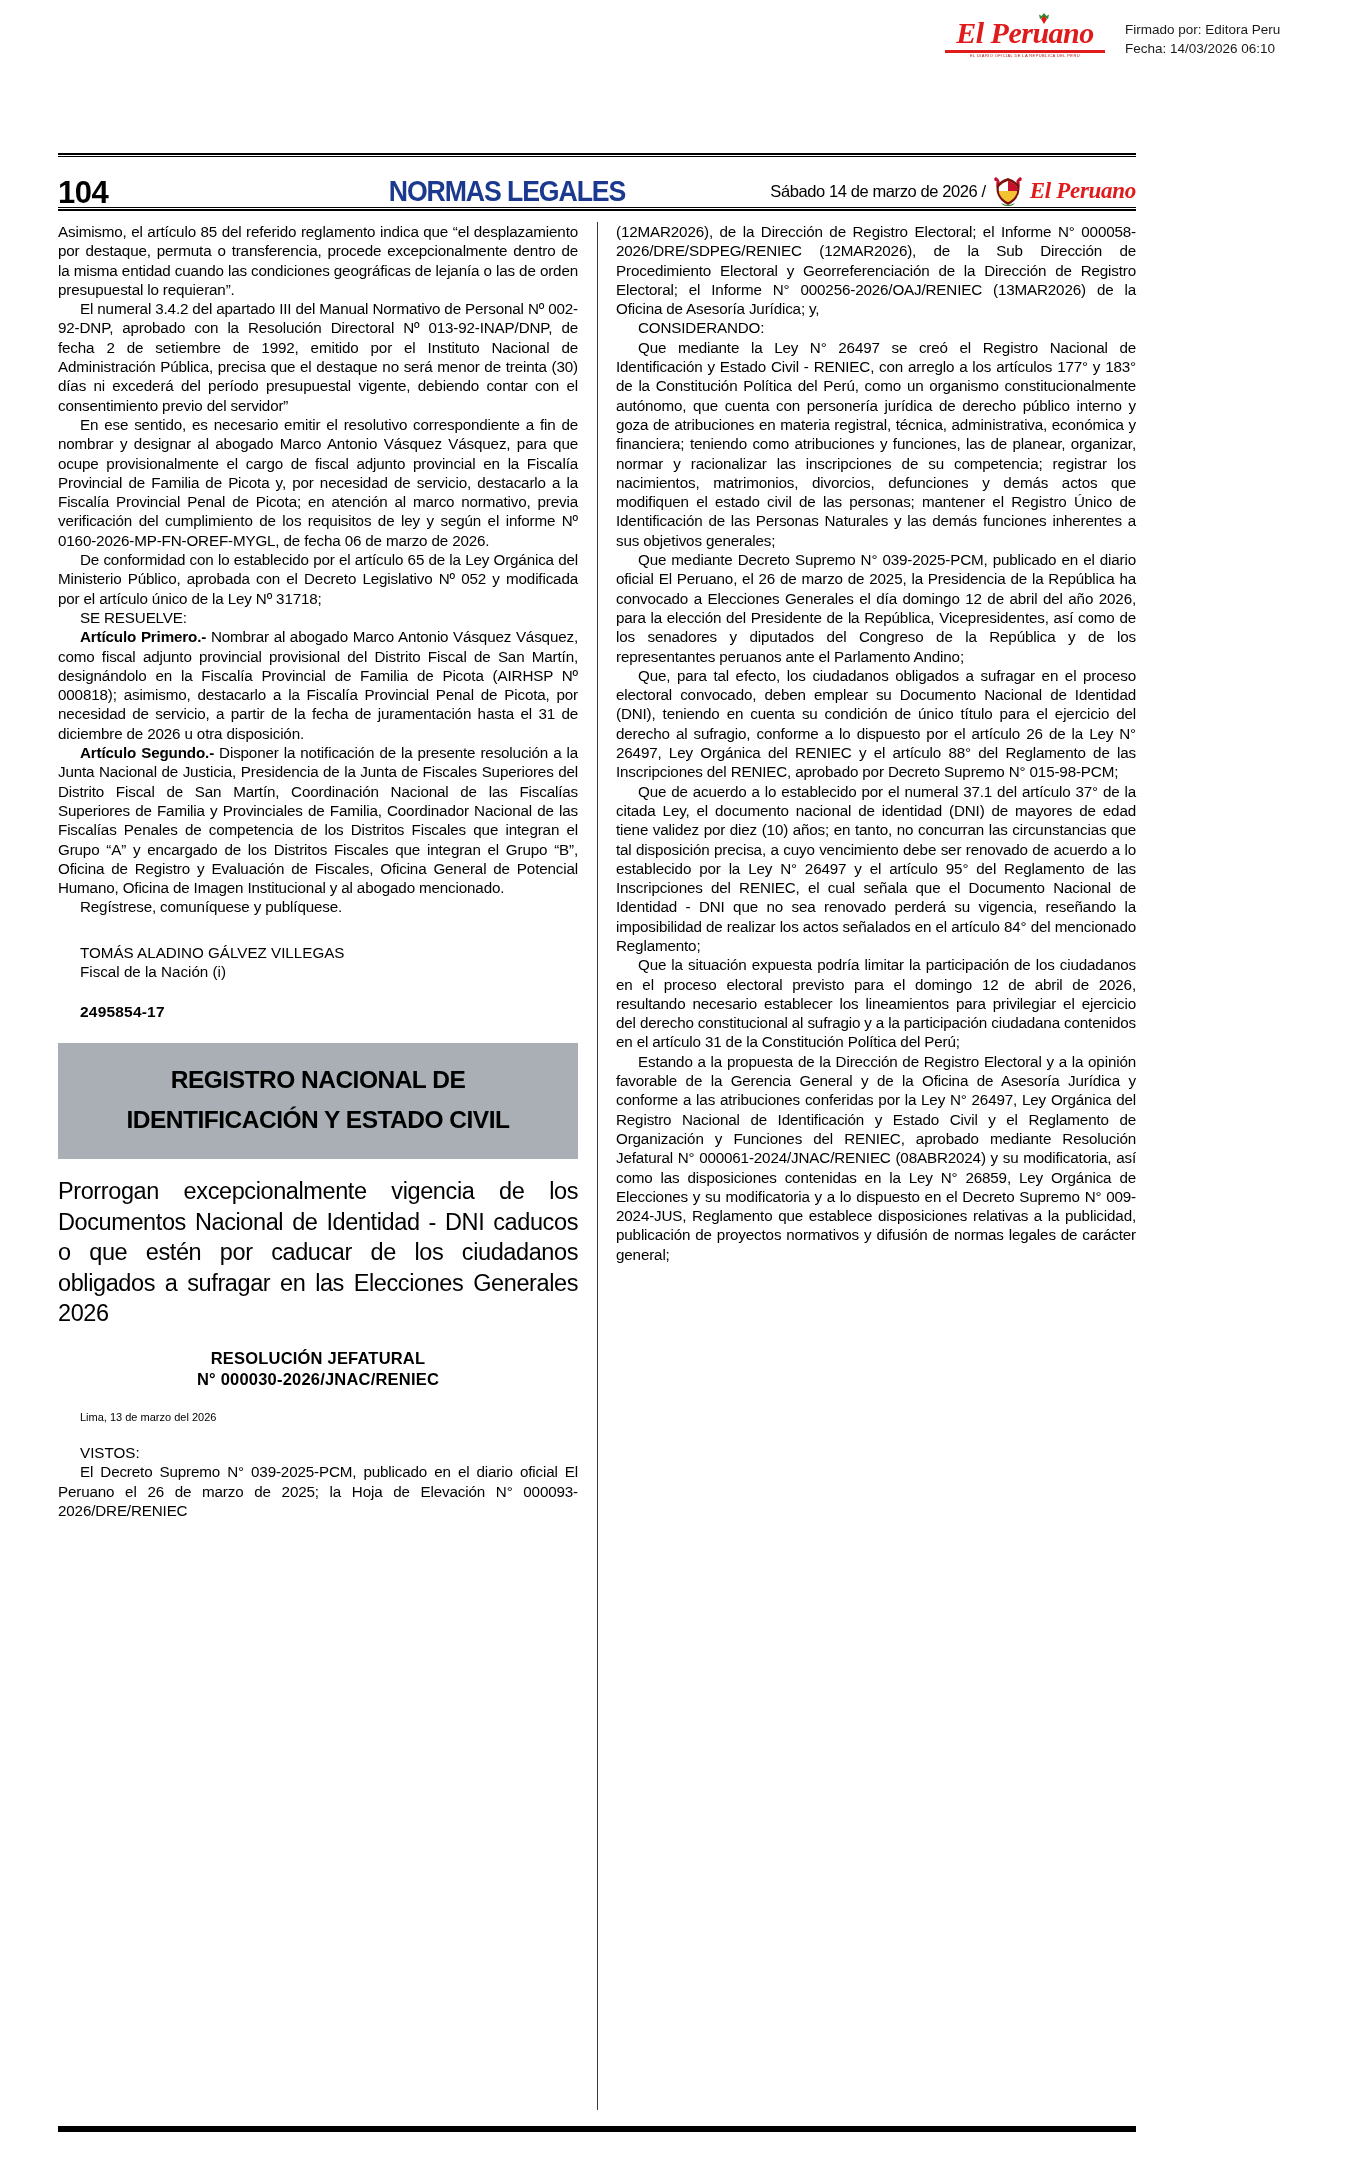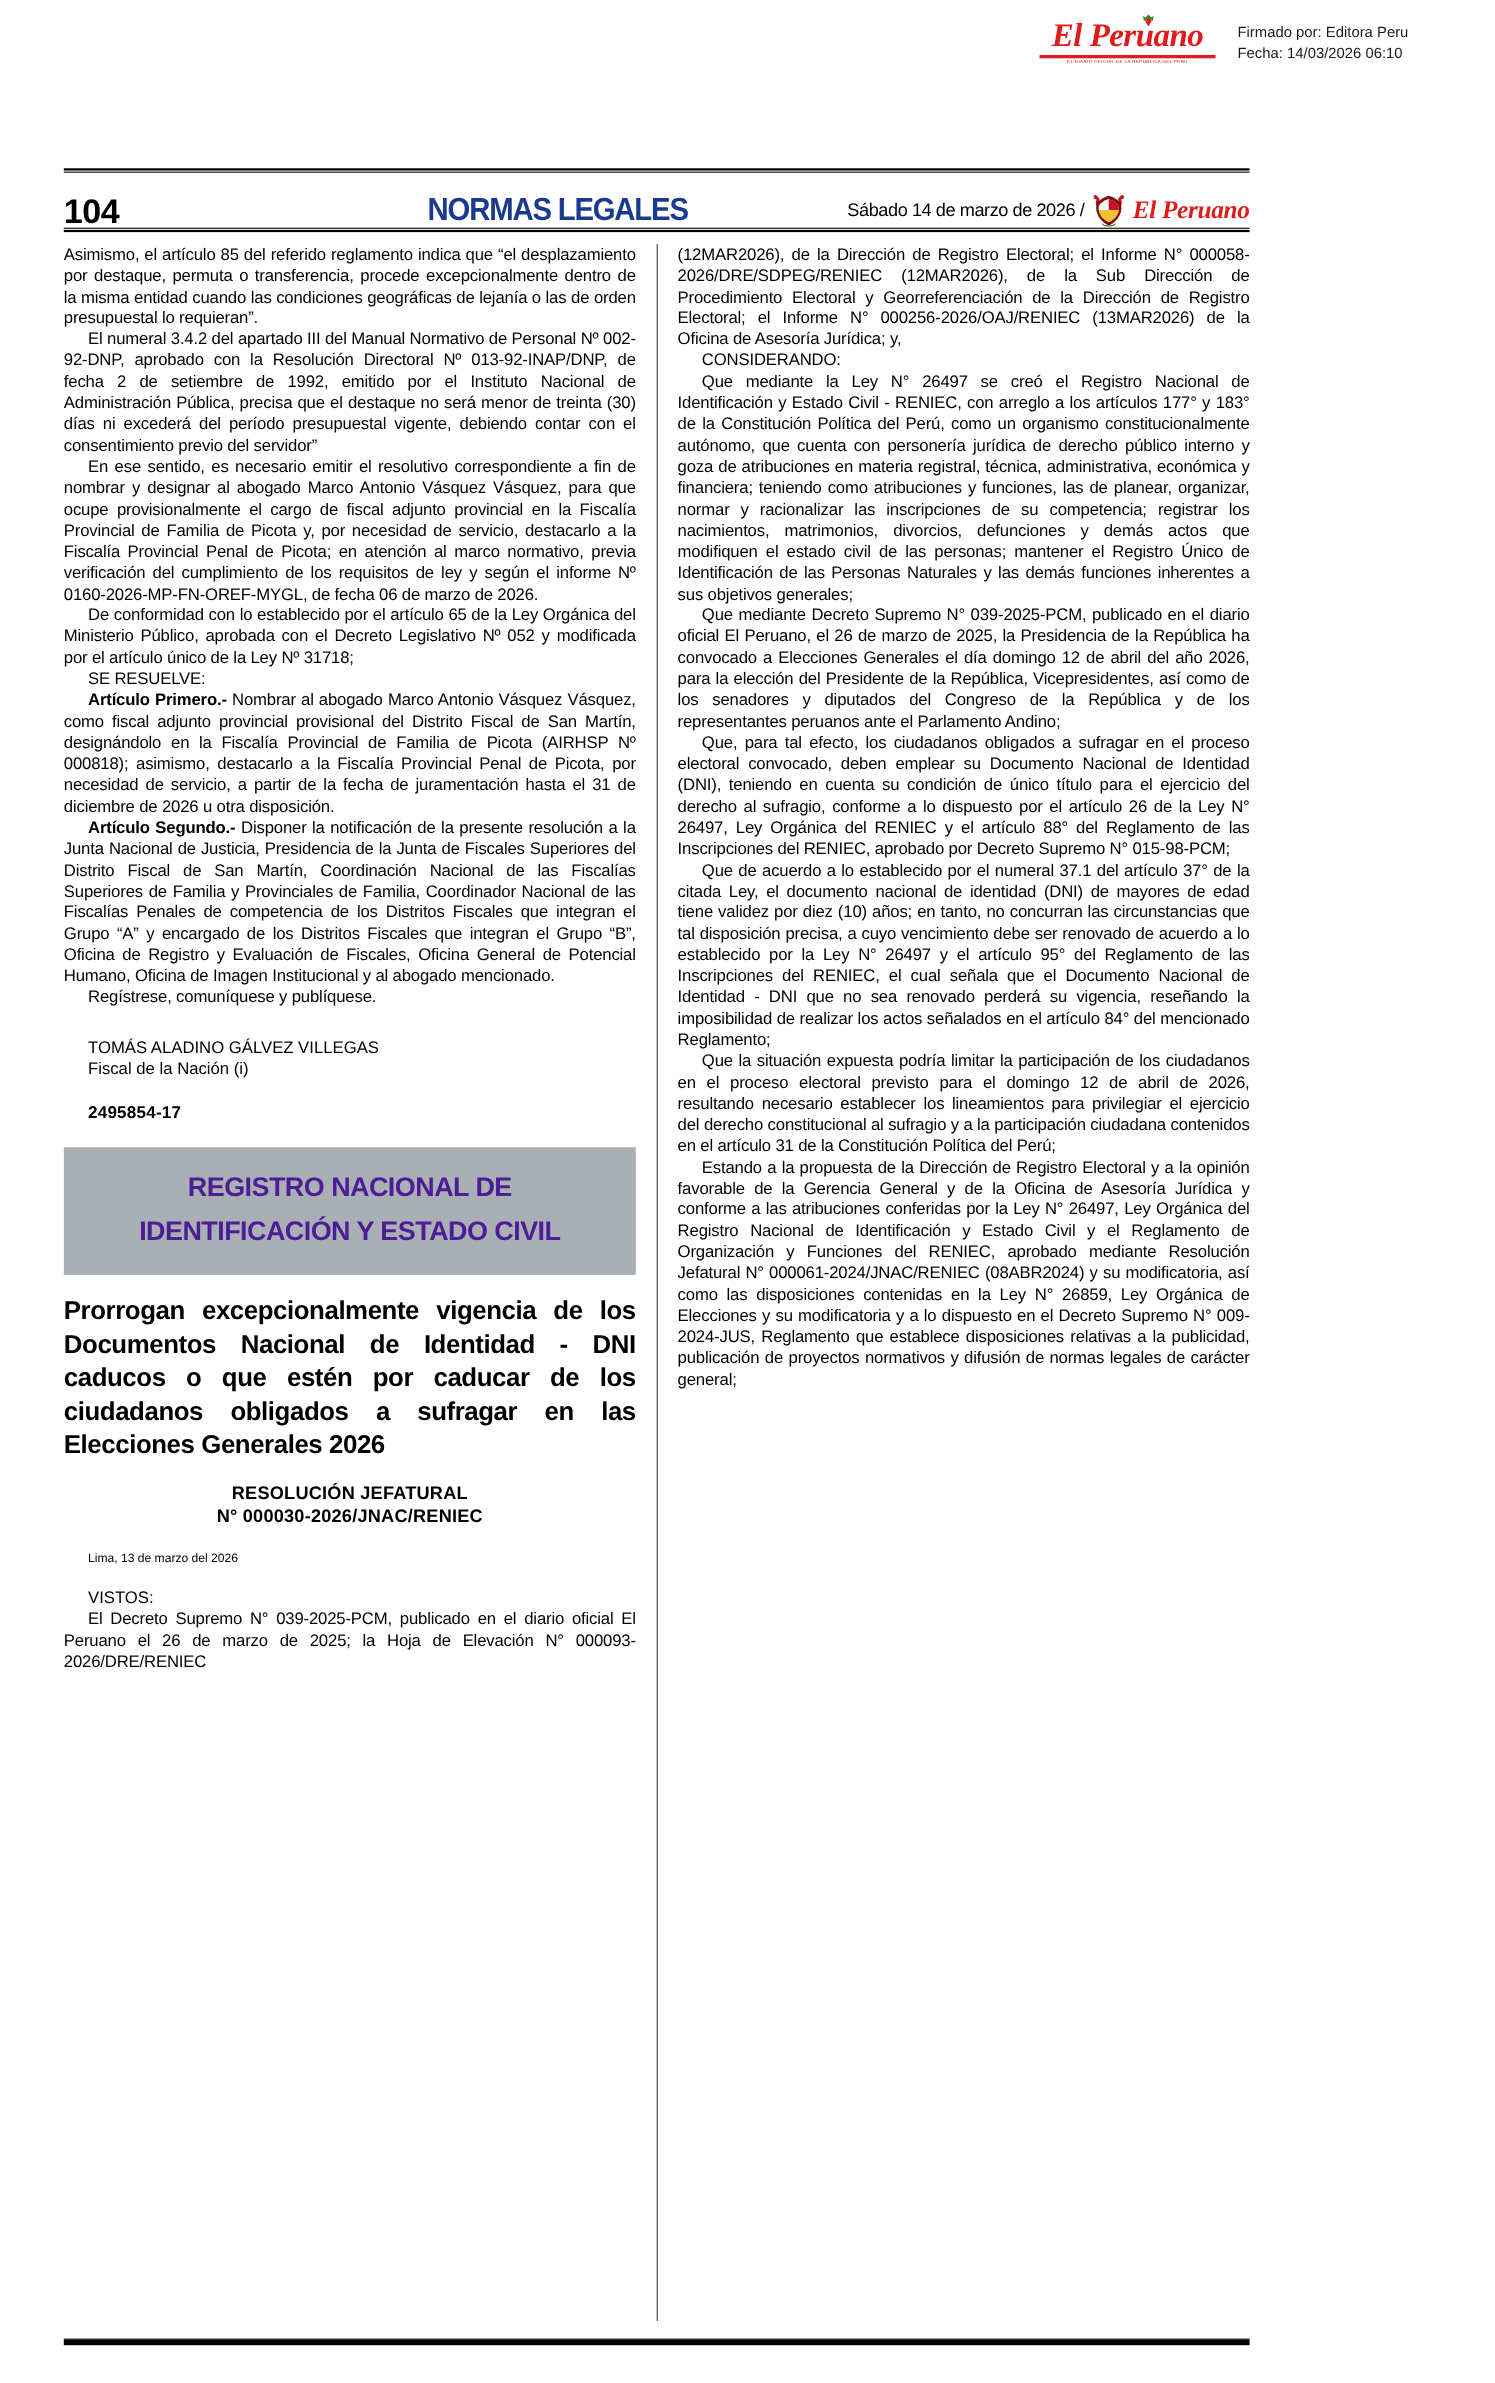--- a/index.html
+++ b/index.html
@@ -182,34 +182,34 @@
   }
   p.ind { text-indent: 22px; }
   p.gap { }
   .b { font-weight: bold; }
   .nojust { text-align: left; }
 
   
   .banner {
     margin-top: 22px;
     background: #a9afb5;
-    color: #4c1d95;
+    color: #000000;
     padding: 17px 10px 19px 10px;
     text-align: center;
     font-size: 24.5px;
     font-weight: bold;
     line-height: 40px;
     letter-spacing: -0.5px;
   }
   .banner .l2 { display: block; }
 
   .art-title {
     margin-top: 17px;
     font-size: 23.5px;
-    font-weight: bold;
+    font-weight: normal;
     line-height: 30.5px;
     text-align: justify;
     letter-spacing: -0.4px;
   }
   .res-head {
     margin-top: 19px;
     text-align: center;
     font-size: 16.5px;
     font-weight: bold;
     line-height: 21px;

